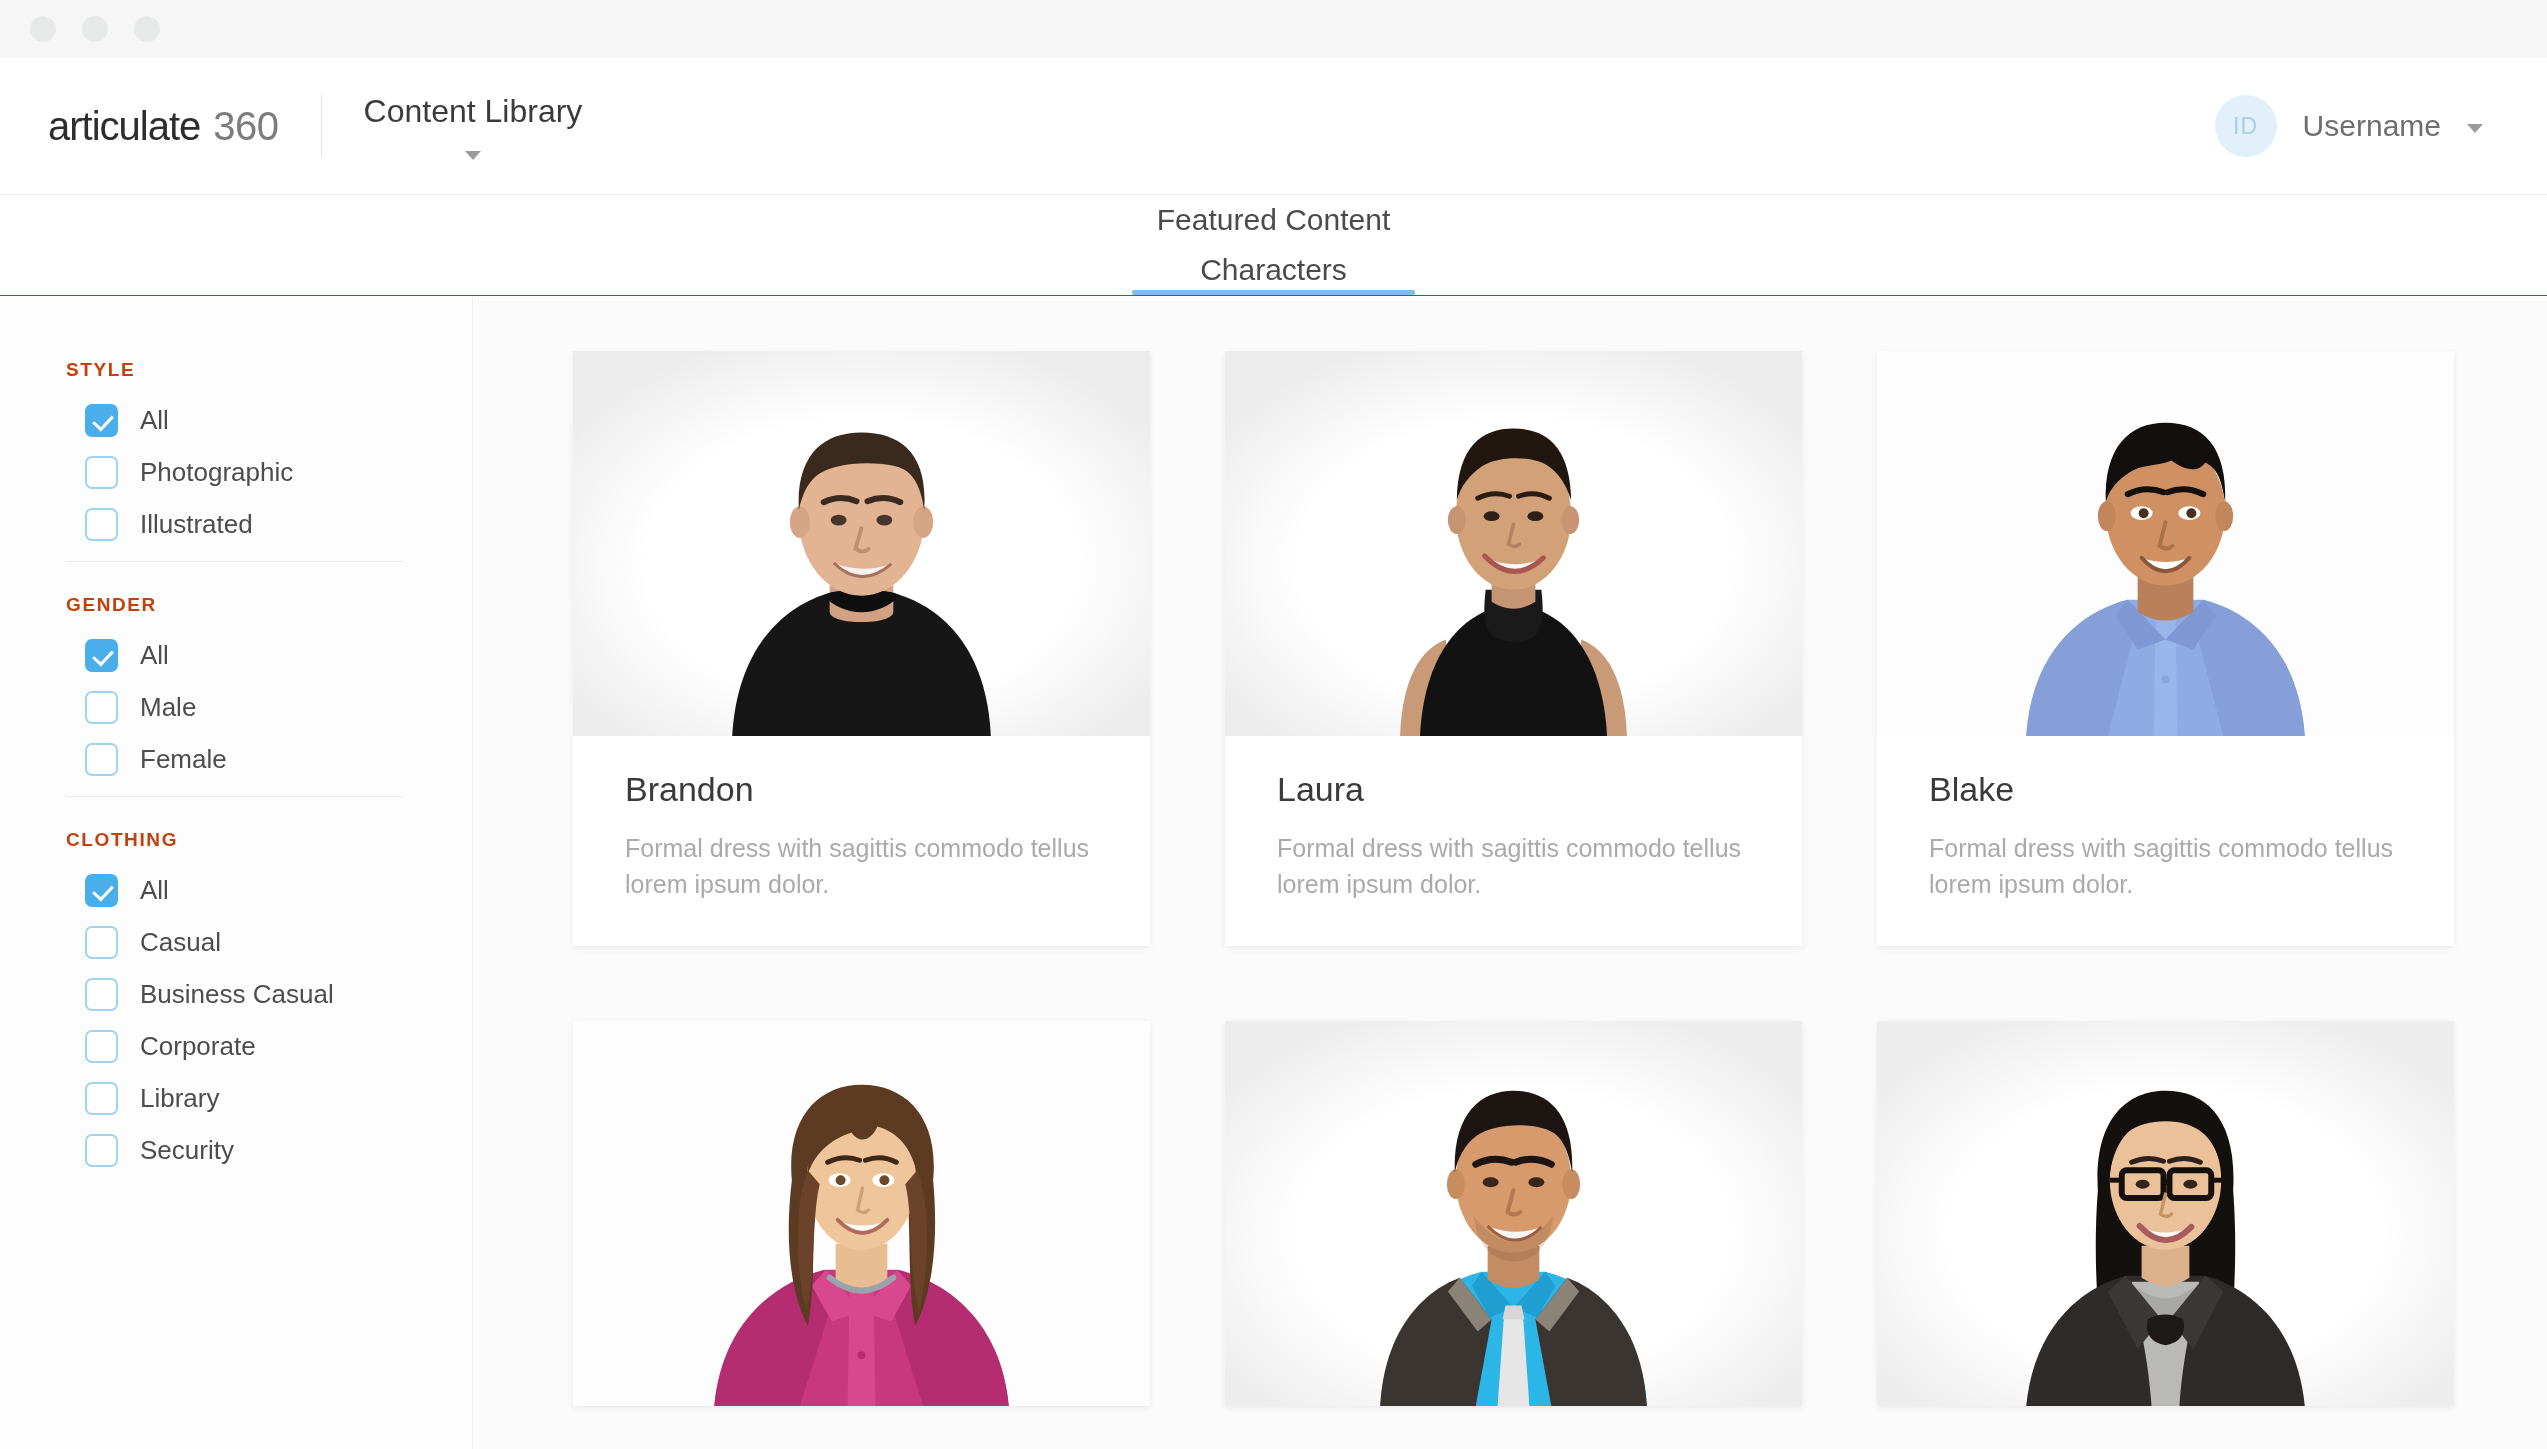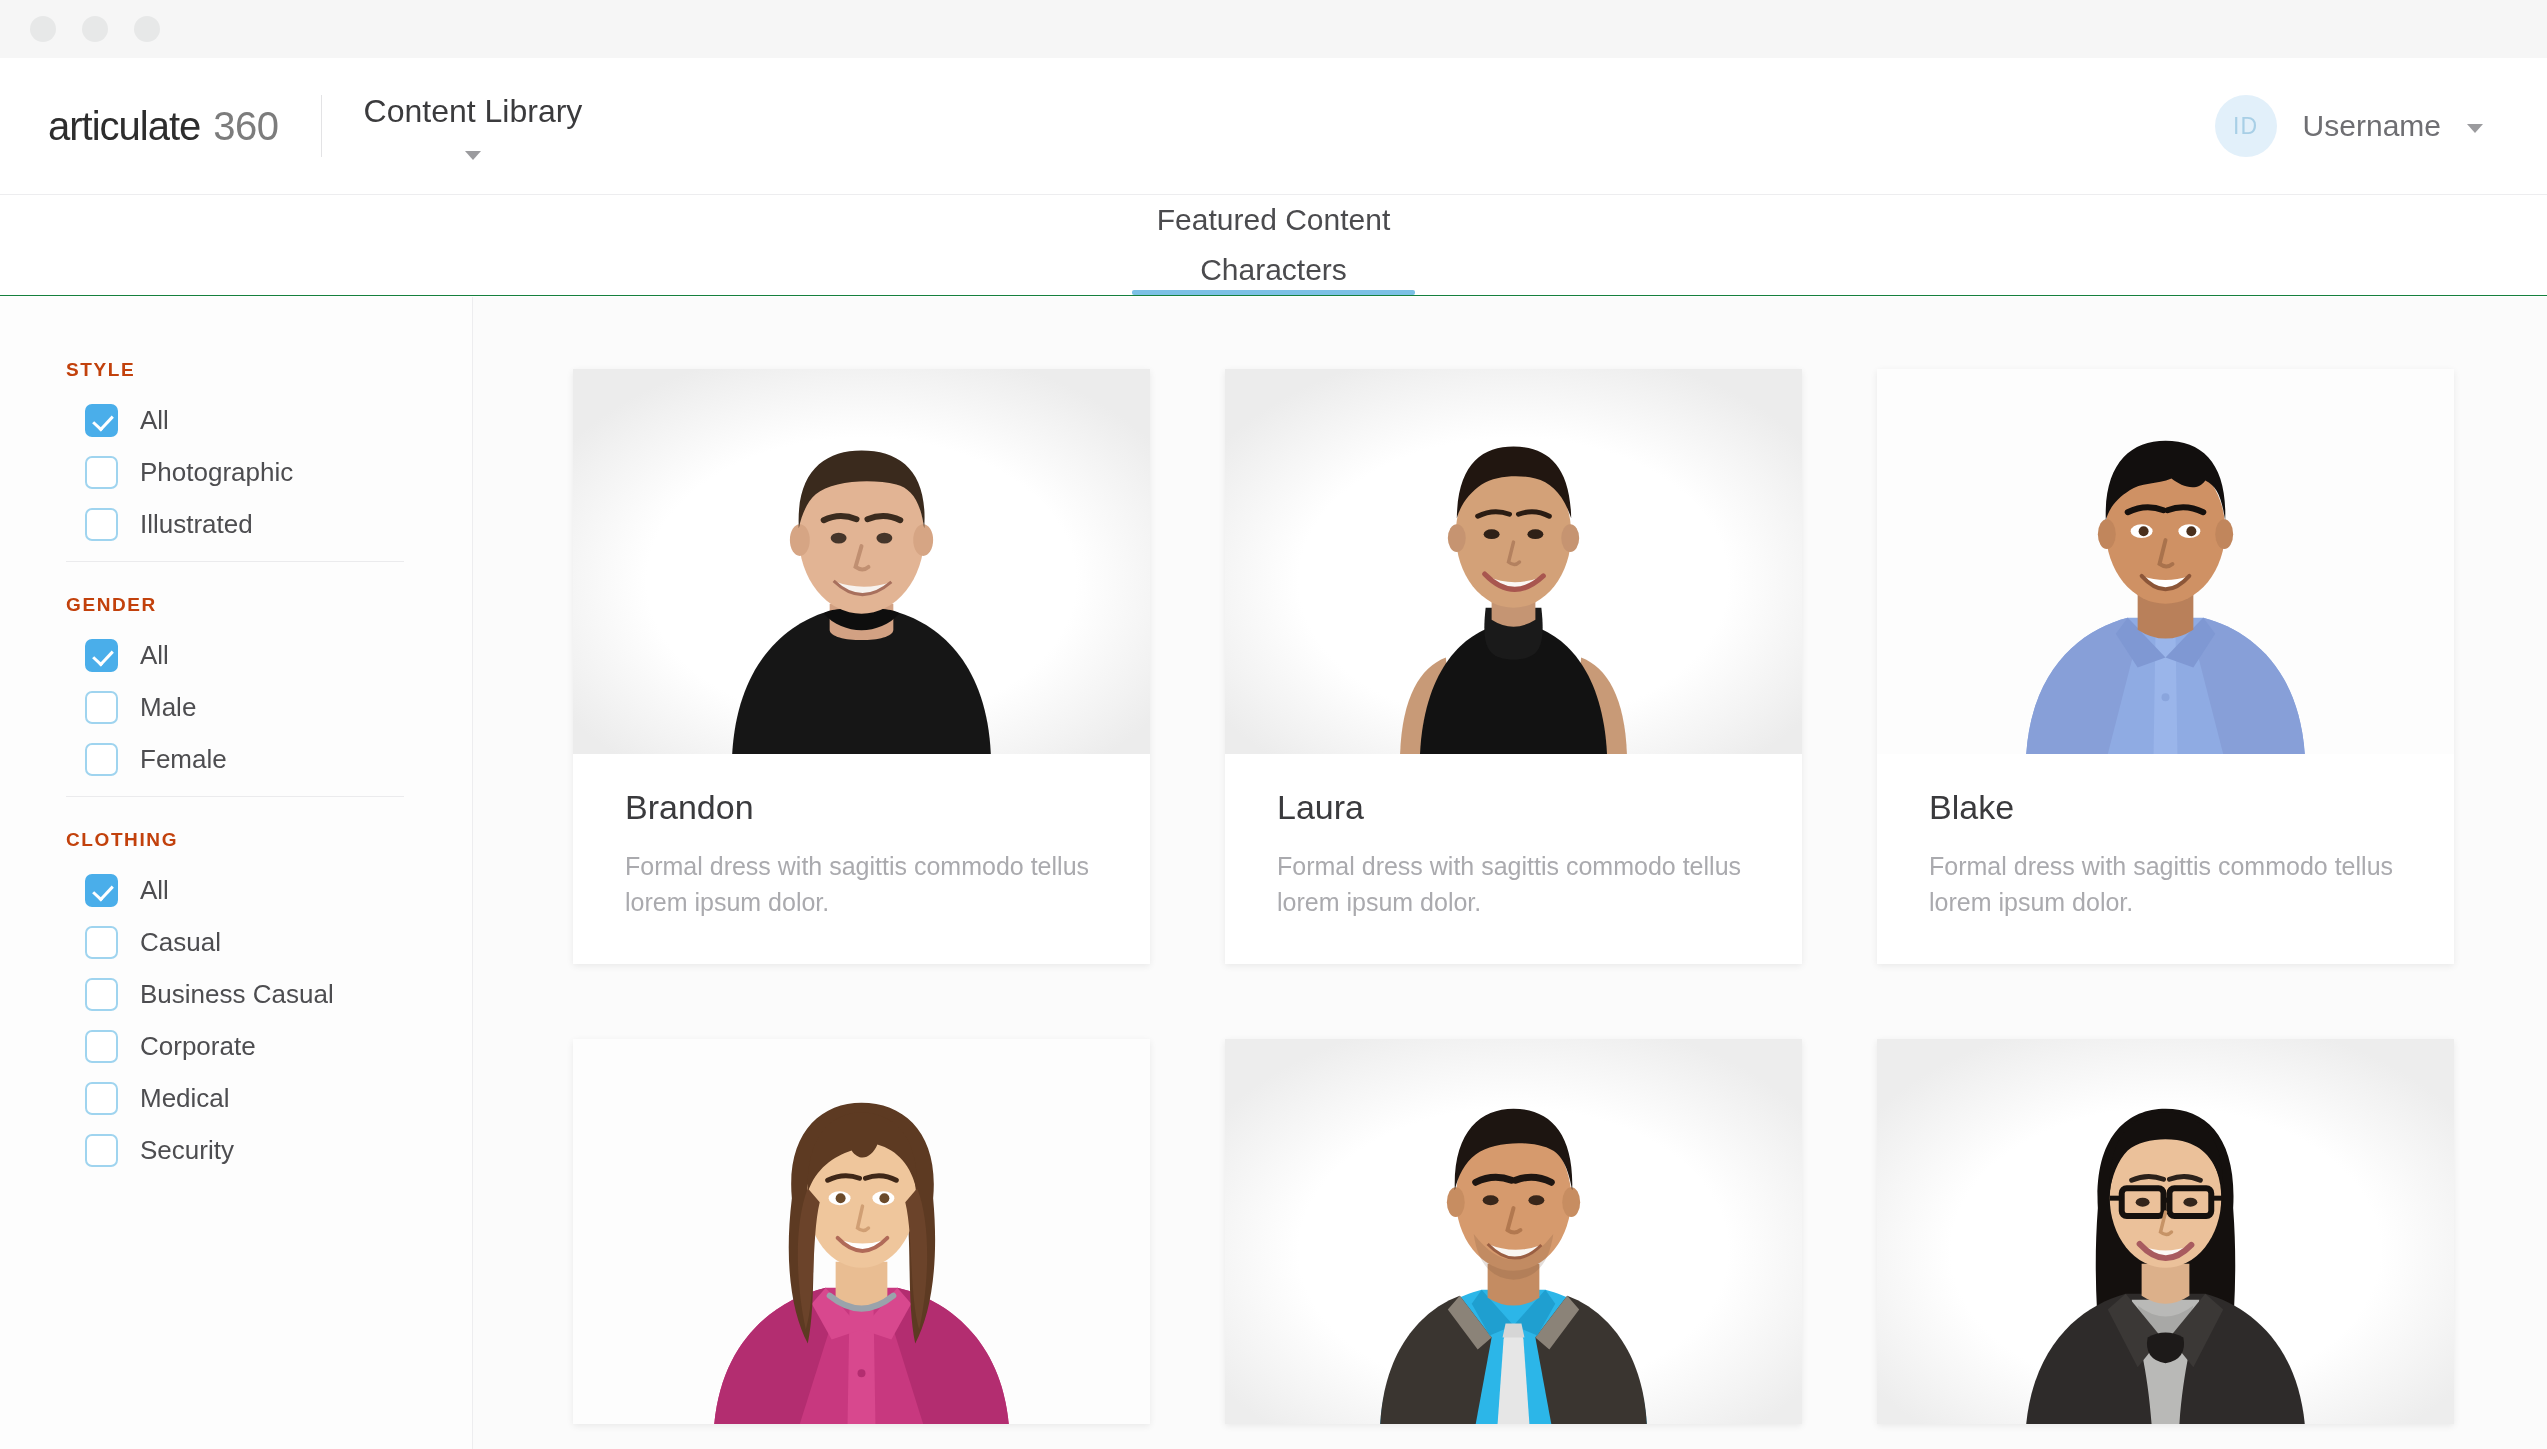--- a/index.html
+++ b/index.html
@@ -131,21 +131,21 @@
   .cblabel { font-size: 26px; color: #4d4d50; }
   .divider {
     width: 338px; height: 1px; background: #ebebed;
     margin: 20px 0 32px 0;
   }
 
   
   .grid {
     position: absolute; top: 0; left: 473px;
     width: 2075px; height: 913px;
-    padding: 72px 0 0 100px;
+    padding: 54px 0 0 100px;
   }
   .row { display: flex; gap: 75px; margin-bottom: 75px; }
   .card {
     width: 577px; background: #ffffff;
     box-shadow: 0 2px 7px rgba(0,0,0,0.075);
     overflow: hidden;
   }
   .card-img {
     width: 577px; height: 385px;
     background: #ffffff;
@@ -248,21 +248,21 @@
       <div class="cbrow">
         <span class="cb"></span>
         <span class="cblabel">Business Casual</span>
       </div>
       <div class="cbrow">
         <span class="cb"></span>
         <span class="cblabel">Corporate</span>
       </div>
       <div class="cbrow">
         <span class="cb"></span>
-        <span class="cblabel">Medical</span>
+        <span class="cblabel">Library</span>
       </div>
       <div class="cbrow">
         <span class="cb"></span>
         <span class="cblabel">Security</span>
       </div>
     </div>
   </div>
 
   <div class="grid">
 

